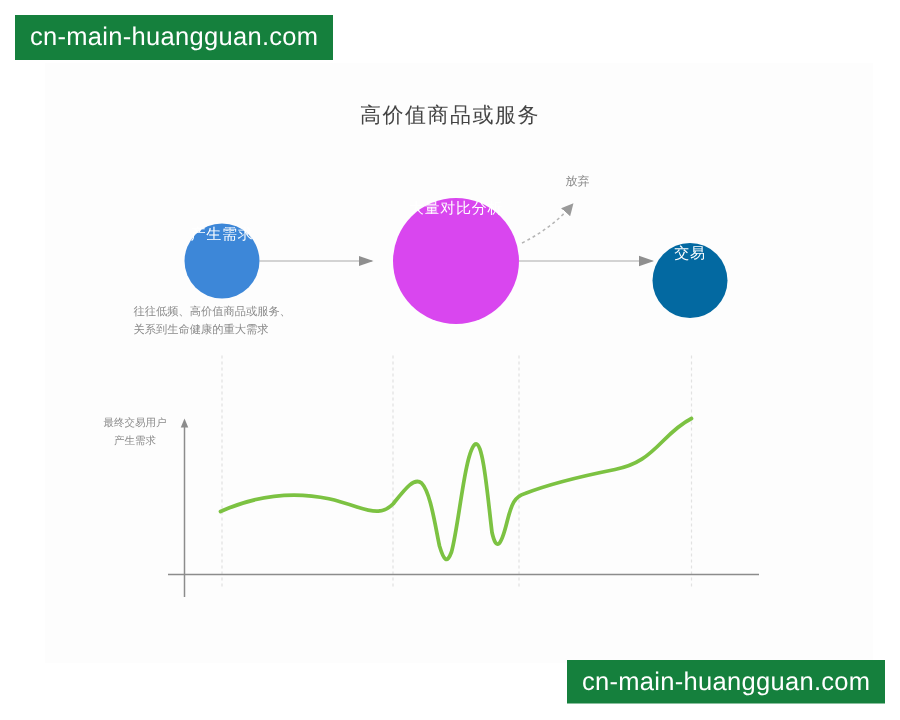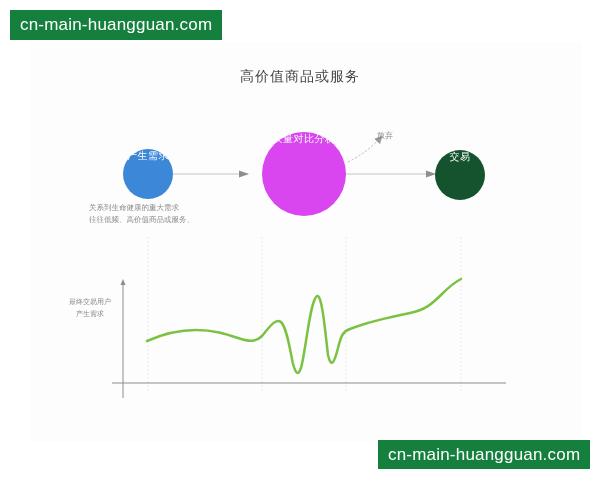--- a/index.html
+++ b/index.html
@@ -24,31 +24,31 @@
       position: absolute; left: 0; width: 600px; top: 68px; text-align: center;
       font-size: 14px; color: #444444; letter-spacing: 1px;
     }
     .node {
       position: absolute; border-radius: 50%; color: #ffffff;
       display: flex; align-items: flex-start; justify-content: center;
       font-size: 10px; letter-spacing: 0.5px;
     }
     .node-demand { left: 123px; top: 149px; width: 50px; height: 50px; background: #3d87d8; }
     .node-compare { left: 262px; top: 132px; width: 84px; height: 84px; background: #d946ef; }
-    .node-trade { left: 435px; top: 150px; width: 50px; height: 50px; background: #14532d; }
+    .node-trade { left: 435px; top: 162px; width: 50px; height: 50px; background: #0369a1; }
     .caption {
       position: absolute; left: 89px; top: 202px; font-size: 7.5px; color: #8a8a8a;
       line-height: 12px;
     }
     .giveup {
-      position: absolute; left: 377px; top: 130px; font-size: 8px; color: #8a8a8a;
+      position: absolute; left: 377px; top: 115px; font-size: 8px; color: #8a8a8a;
     }
     .axis-label {
       position: absolute; left: 60px; top: 276px; width: 60px; text-align: center;
-      font-size: 7px; color: #8a8a8a; line-height: 12px; margin-top: 20px;
+      font-size: 7px; color: #8a8a8a; line-height: 12px;
     }
     svg.overlay { position: absolute; left: 0; top: 0; }
   </style>
 </head>
 <body>
 
 <div class="canvas"></div>
 
 <div class="watermark wm-top">cn-main-huangguan.com</div>
 
@@ -101,22 +101,22 @@
 <div class="node node-compare">
   <span>大量对比分析</span>
 </div>
 <div class="node node-trade">
   <span>交易</span>
 </div>
 
 <div class="giveup">放弃</div>
 
 <div class="caption">
+  <div>往往低频、高价值商品或服务、</div>
   <div>关系到生命健康的重大需求</div>
-  <div>往往低频、高价值商品或服务、</div>
 </div>
 
 <div class="axis-label">
   <div>最终交易用户</div>
   <div>产生需求</div>
 </div>
 
 <div class="watermark wm-bottom">cn-main-huangguan.com</div>
 
 </body></html>

